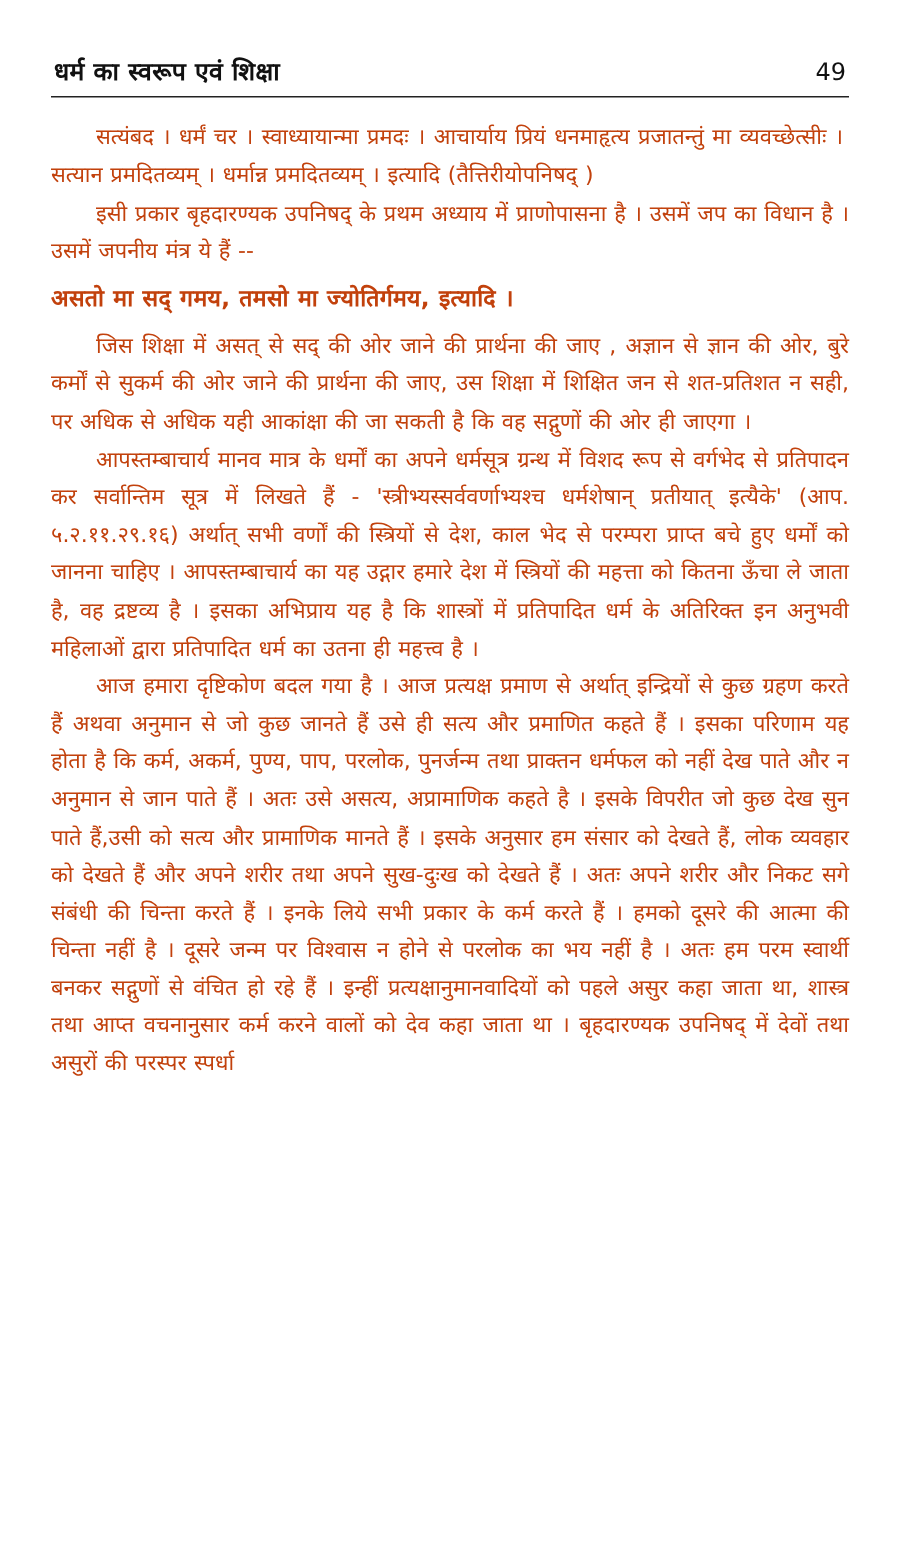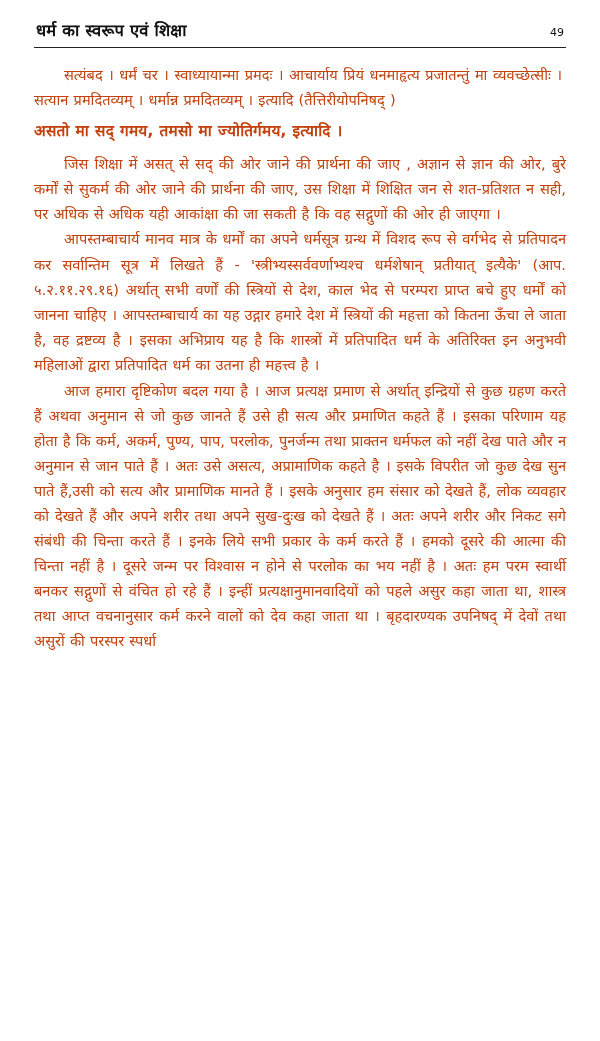--- a/index.html
+++ b/index.html
@@ -11,37 +11,37 @@
     width: 600px;
     height: 1041px;
     font-family: "DejaVu Sans", sans-serif;
     color: #1a1a1a;
   }
   .page {
     position: relative;
     width: 600px;
     height: 1041px;
     box-sizing: border-box;
-    padding: 18px 34px 10px 34px;
+    padding: 35px 34px 10px 34px;
     overflow: hidden;
   }
   .header {
     display: flex;
     align-items: baseline;
     justify-content: space-between;
     padding: 0 2px 0 2px;
   }
   .header-title {
     font-size: 16.5px;
     font-weight: 700;
     letter-spacing: 0.2px;
     color: #111;
   }
   .header-page-number {
-    font-size: 11px;
+    font-size: 16px;
     font-weight: 400;
     color: #111;
   }
   .rule {
     margin-top: 6px;
     border-bottom: 1.6px solid #222;
     width: 100%;
   }
   .body-text {
     margin-top: 14px;
@@ -76,19 +76,20 @@
 
   <div class="header">
     <div class="header-title">धर्म का स्वरूप एवं शिक्षा</div>
     <div class="header-page-number">49</div>
   </div>
 
   <div class="rule"></div>
 
   <div class="body-text">
     <p class="para quote-block">सत्यंबद । धर्मं चर । स्वाध्यायान्मा प्रमदः । आचार्याय प्रियं धनमाहृत्य प्रजातन्तुं मा व्यवच्छेत्सीः । सत्यान प्रमदितव्यम् । धर्मान्न प्रमदितव्यम् । इत्यादि (तैत्तिरीयोपनिषद् )</p>
+    <p class="para">इसी प्रकार बृहदारण्यक उपनिषद् के प्रथम अध्याय में प्राणोपासना है । उसमें जप का विधान है । उसमें जपनीय मंत्र ये हैं --</p>
     <p class="para centered-verse">असतो मा सद् गमय, तमसो मा ज्योतिर्गमय, इत्यादि ।</p>
     <p class="para">जिस शिक्षा में असत् से सद् की ओर जाने की प्रार्थना की जाए , अज्ञान से ज्ञान की ओर, बुरे कर्मों से सुकर्म की ओर जाने की प्रार्थना की जाए, उस शिक्षा में शिक्षित जन से शत-प्रतिशत न सही, पर अधिक से अधिक यही आकांक्षा की जा सकती है कि वह सद्गुणों की ओर ही जाएगा ।</p>
     <p class="para">आपस्तम्बाचार्य मानव मात्र के धर्मों का अपने धर्मसूत्र ग्रन्थ में विशद रूप से वर्गभेद से प्रतिपादन कर सर्वान्तिम सूत्र में लिखते हैं - 'स्त्रीभ्यस्सर्ववर्णाभ्यश्च धर्मशेषान् प्रतीयात् इत्यैके' (आप. ५.२.११.२९.१६) अर्थात् सभी वर्णों की स्त्रियों से देश, काल भेद से परम्परा प्राप्त बचे हुए धर्मों को जानना चाहिए । आपस्तम्बाचार्य का यह उद्गार हमारे देश में स्त्रियों की महत्ता को कितना ऊँचा ले जाता है, वह द्रष्टव्य है । इसका अभिप्राय यह है कि शास्त्रों में प्रतिपादित धर्म के अतिरिक्त इन अनुभवी महिलाओं द्वारा प्रतिपादित धर्म का उतना ही महत्त्व है ।</p>
     <p class="para">आज हमारा दृष्टिकोण बदल गया है । आज प्रत्यक्ष प्रमाण से अर्थात् इन्द्रियों से कुछ ग्रहण करते हैं अथवा अनुमान से जो कुछ जानते हैं उसे ही सत्य और प्रमाणित कहते हैं । इसका परिणाम यह होता है कि कर्म, अकर्म, पुण्य, पाप, परलोक, पुनर्जन्म तथा प्राक्तन धर्मफल को नहीं देख पाते और न अनुमान से जान पाते हैं । अतः उसे असत्य, अप्रामाणिक कहते है । इसके विपरीत जो कुछ देख सुन पाते हैं,उसी को सत्य और प्रामाणिक मानते हैं । इसके अनुसार हम संसार को देखते हैं, लोक व्यवहार को देखते हैं और अपने शरीर तथा अपने सुख-दुःख को देखते हैं । अतः अपने शरीर और निकट सगे संबंधी की चिन्ता करते हैं । इनके लिये सभी प्रकार के कर्म करते हैं । हमको दूसरे की आत्मा की चिन्ता नहीं है । दूसरे जन्म पर विश्वास न होने से परलोक का भय नहीं है । अतः हम परम स्वार्थी बनकर सद्गुणों से वंचित हो रहे हैं । इन्हीं प्रत्यक्षानुमानवादियों को पहले असुर कहा जाता था, शास्त्र तथा आप्त वचनानुसार कर्म करने वालों को देव कहा जाता था । बृहदारण्यक उपनिषद् में देवों तथा असुरों की परस्पर स्पर्धा</p>
   </div>
 
 </div>
 
 </body></html>

